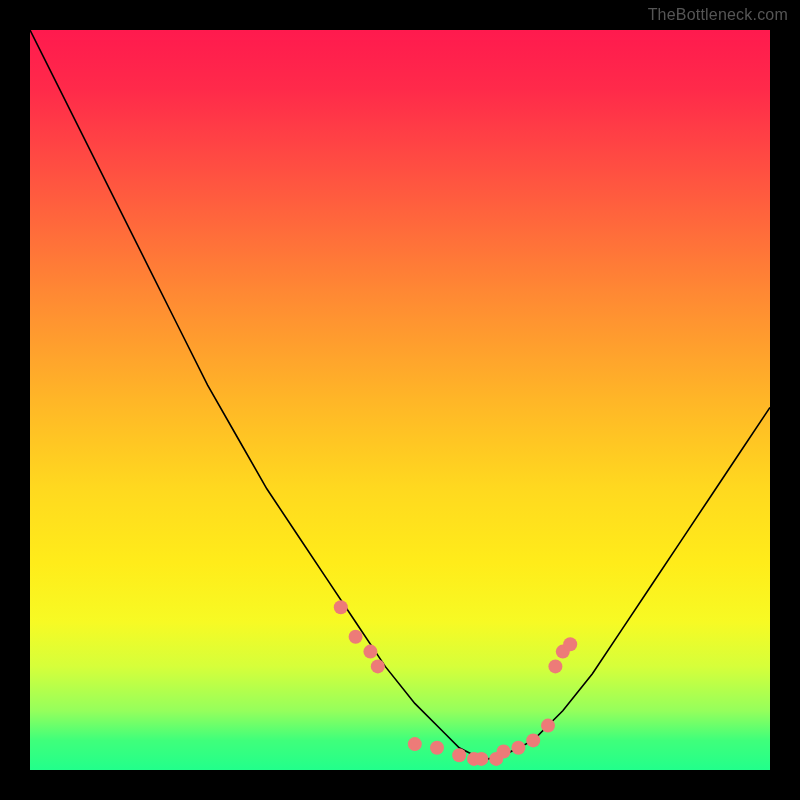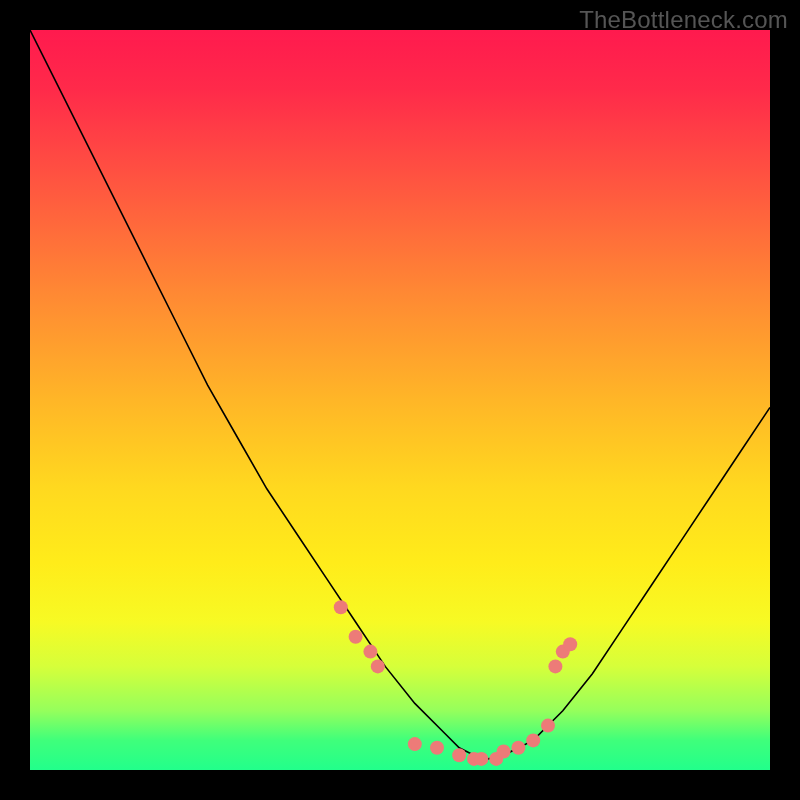--- a/index.html
+++ b/index.html
@@ -9,21 +9,21 @@
     background: #000;
     position: relative;
     overflow: hidden;
     font-family: Arial, sans-serif;
   }
   .watermark {
     position: absolute;
     top: 6px;
     right: 12px;
     color: #555;
-    font-size: 24px;
+    font-size: 16px;
     font-weight: 500;
     z-index: 10;
     letter-spacing: 0.2px;
   }
   .plot-area {
     position: absolute;
     left: 30px;
     top: 30px;
     width: 740px;
     height: 740px;

